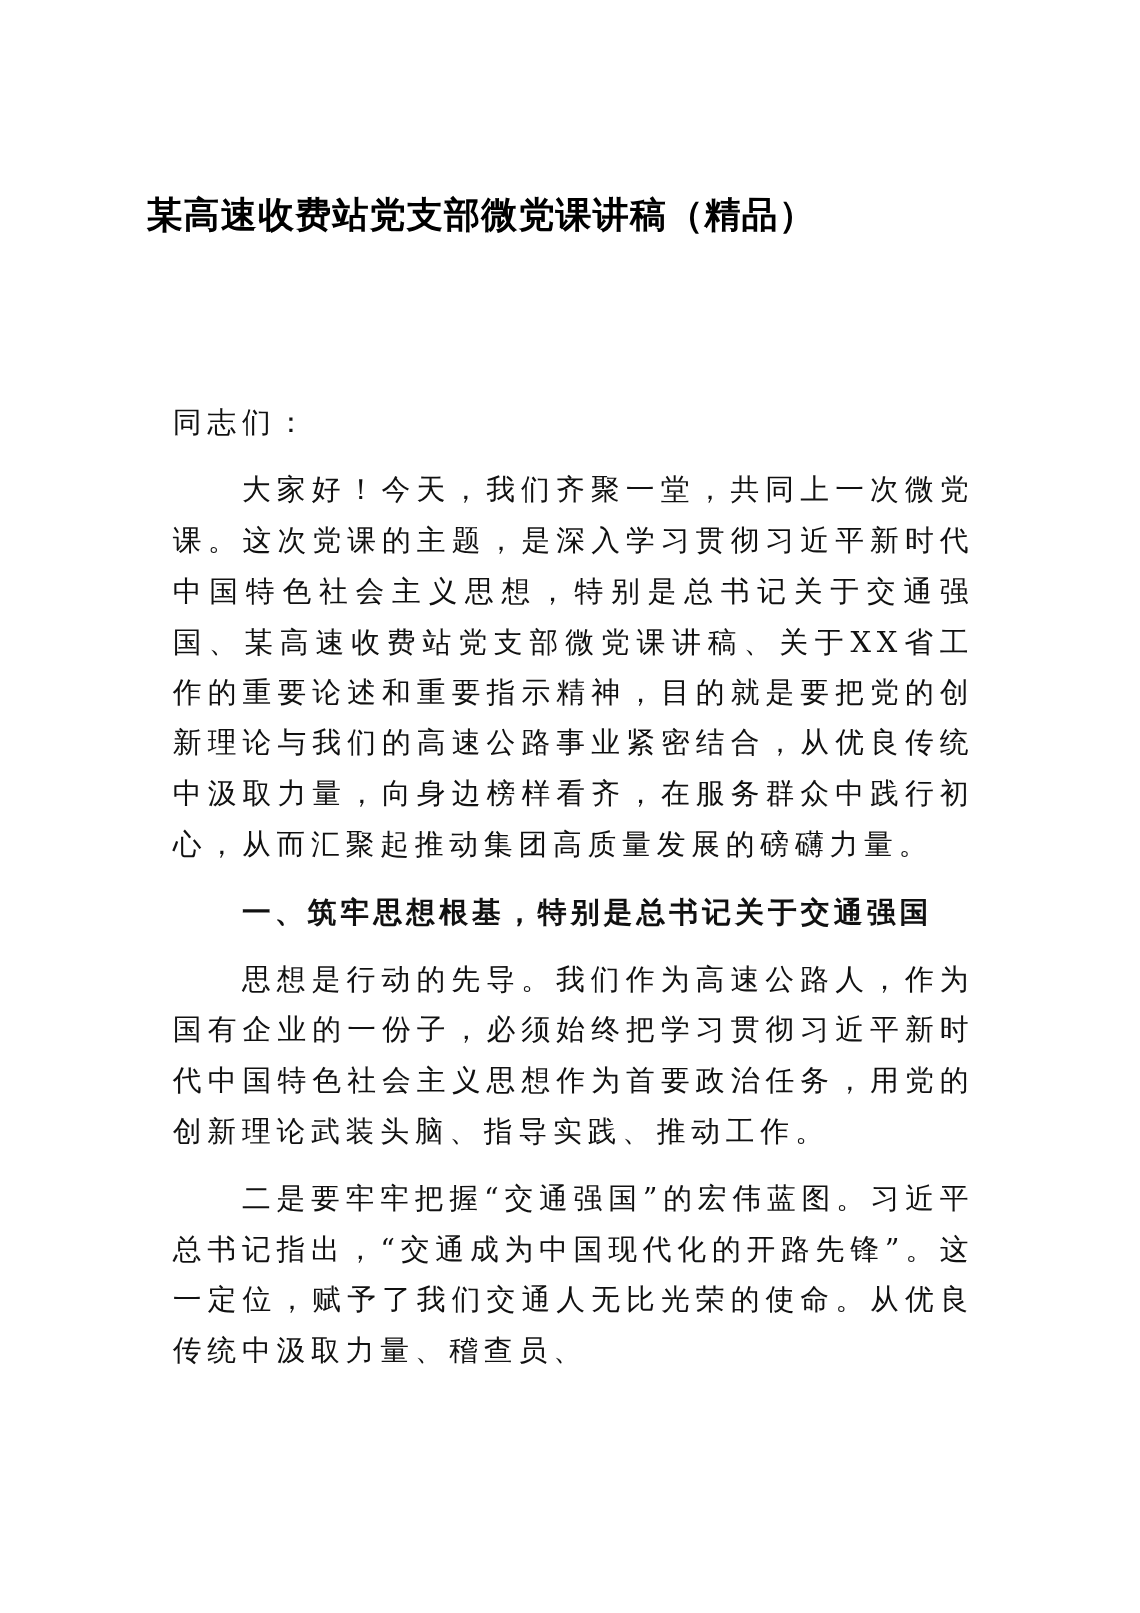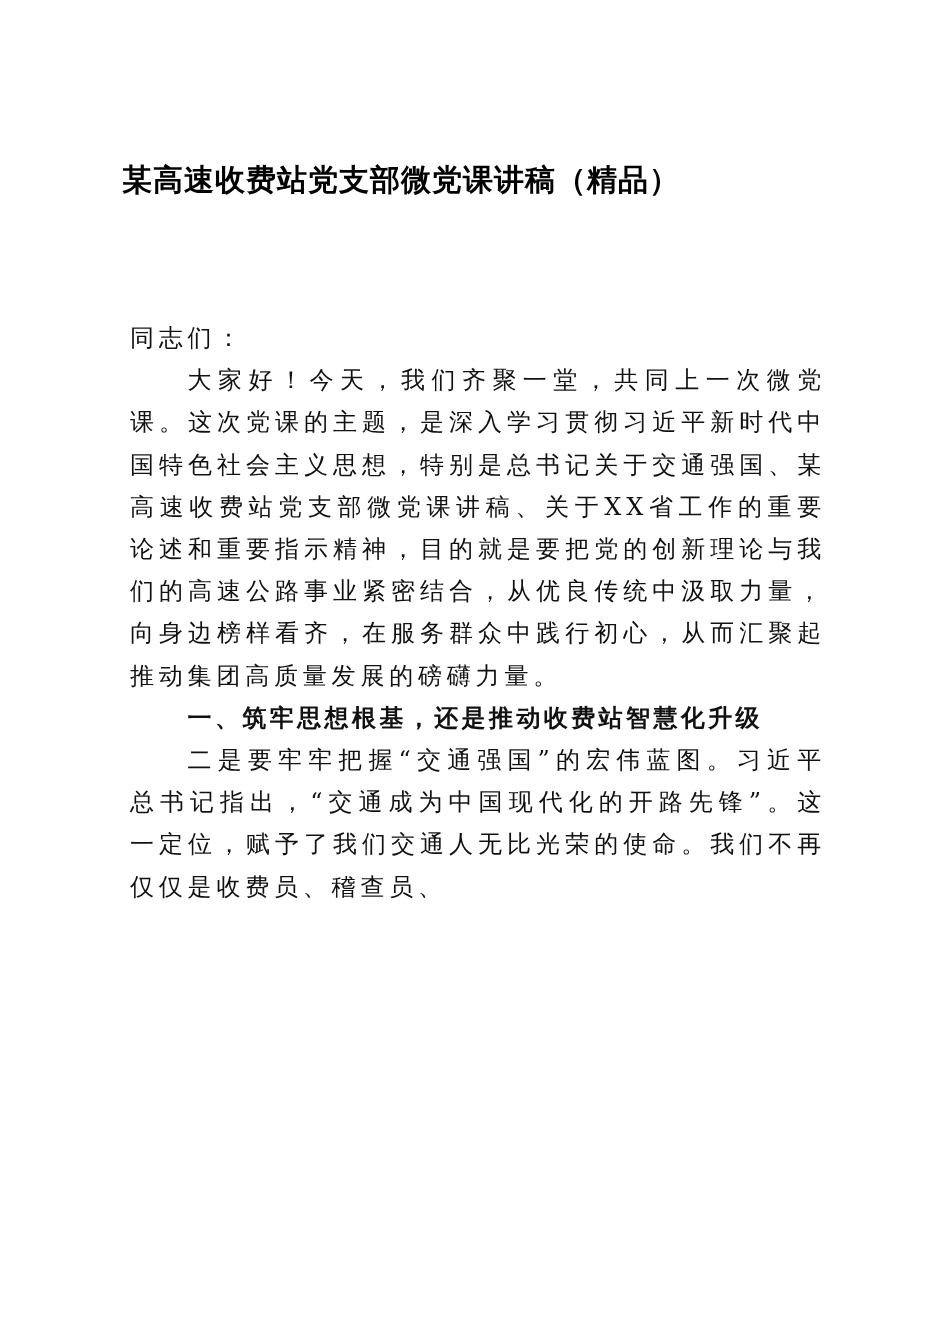--- a/index.html
+++ b/index.html
@@ -13,29 +13,30 @@
     position: absolute; left: 0; width: 802px; top: 158px;
     text-align: center; font-size: 30px; font-weight: bold; line-height: 44px;
     letter-spacing: 1px; color: #000;
     font-family: "DejaVu Sans", "Liberation Sans", sans-serif;
   }
   .body {
     position: absolute; left: 130px; top: 317px; width: 696px;
     font-size: 24px; line-height: 42.2px; letter-spacing: 4.8px;
     text-align: justify;
   }
-  .body p { margin: 0; }
+  .body p { margin: 14px; }
   .indent { text-indent: 57.6px; }
   .heading { font-weight: bold; letter-spacing: 3.4px; font-family: "DejaVu Sans", "Liberation Sans", sans-serif; }
 </style>
 </head>
 <body>
 
 <div class="page">
   <div class="title">某高速收费站党支部微党课讲稿（精品）</div>
 
   <div class="body">
     <p>同志们：</p>
     <p class="indent">大家好！今天，我们齐聚一堂，共同上一次微党课。这次党课的主题，是深入学习贯彻习近平新时代中国特色社会主义思想，特别是总书记关于交通强国、某高速收费站党支部微党课讲稿、关于XX省工作的重要论述和重要指示精神，目的就是要把党的创新理论与我们的高速公路事业紧密结合，从优良传统中汲取力量，向身边榜样看齐，在服务群众中践行初心，从而汇聚起推动集团高质量发展的磅礴力量。</p>
-    <p class="indent heading">一、筑牢思想根基，还是推动收费站智慧化升级</p>
-    <p class="indent">二是要牢牢把握“交通强国”的宏伟蓝图。习近平总书记指出，“交通成为中国现代化的开路先锋”。这一定位，赋予了我们交通人无比光荣的使命。我们不再仅仅是收费员、稽查员、</p>
+    <p class="indent heading">一、筑牢思想根基，特别是总书记关于交通强国</p>
+    <p class="indent">思想是行动的先导。我们作为高速公路人，作为国有企业的一份子，必须始终把学习贯彻习近平新时代中国特色社会主义思想作为首要政治任务，用党的创新理论武装头脑、指导实践、推动工作。</p>
+    <p class="indent">二是要牢牢把握“交通强国”的宏伟蓝图。习近平总书记指出，“交通成为中国现代化的开路先锋”。这一定位，赋予了我们交通人无比光荣的使命。从优良传统中汲取力量、稽查员、</p>
   </div>
 </div>
 
 </body></html>

